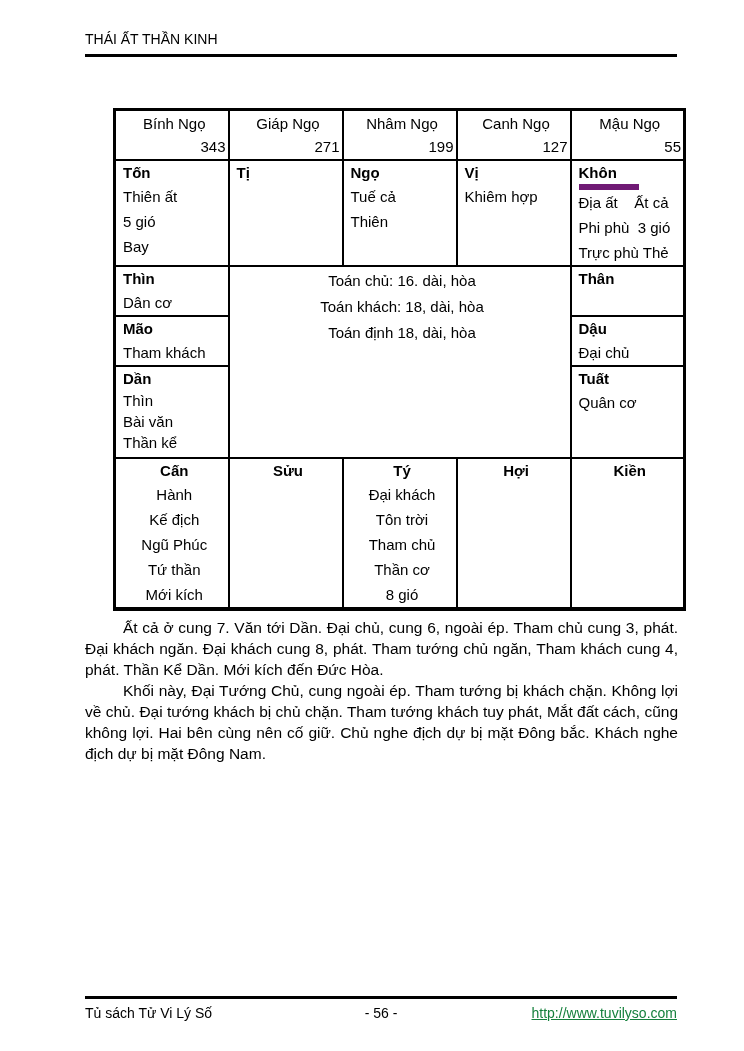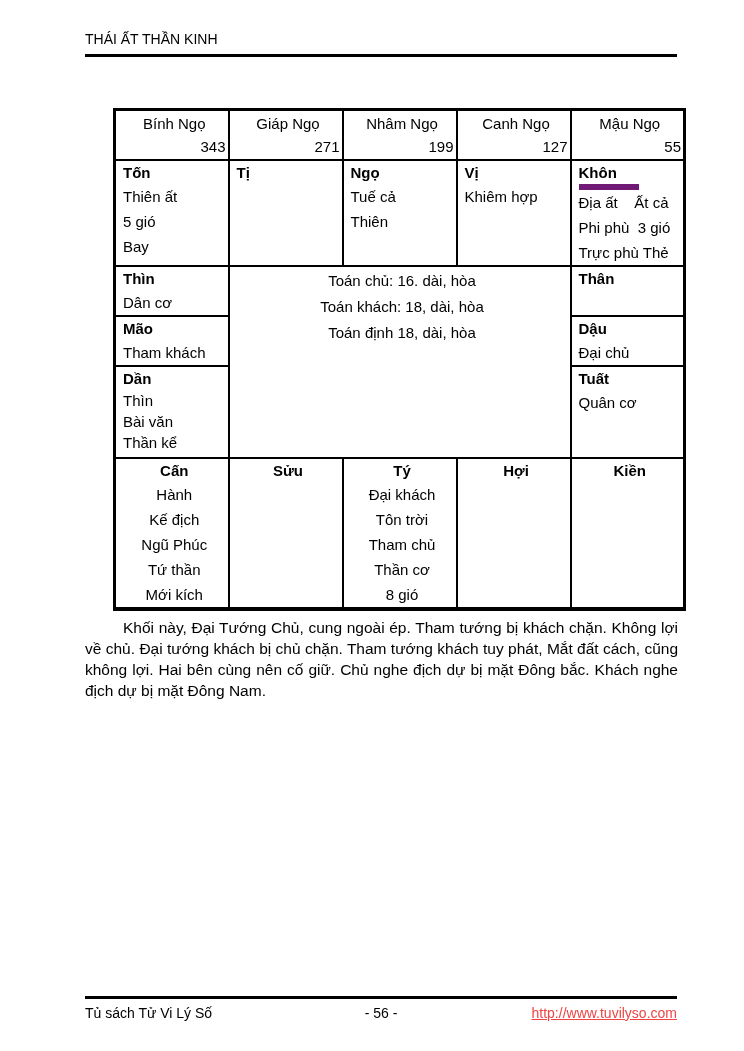--- a/index.html
+++ b/index.html
@@ -73,21 +73,21 @@
   
   .ftr {
     position:absolute; left:85px; top:996px; width:592px;
     border-top:3px solid #000;
     padding-top:6px;
     display:flex; justify-content:space-between; align-items:flex-start;
     font-size:14px; line-height:16px;
   }
   .ftr .mid { position:absolute; left:0; right:0; text-align:center; }
   .ftr .lft, .ftr .rgt { position:relative; z-index:1; background:#fff; }
-  .ftr a { color:#ef4444; text-decoration:underline; cursor:pointer; }
+  .ftr a { color:#15803d; text-decoration:underline; cursor:pointer; }
 </style>
 </head>
 <body>
 
 <div class="page">
 
   <div class="hdr">
     <span>THÁI ẤT THẦN KINH</span>
   </div>
 
@@ -228,20 +228,21 @@
       </td>
       <td>
         <div class="cell-title">Kiền</div>
         <div></div>
       </td>
     </tr>
   </tbody>
     </table>
 
   <div class="bodytext">
+    <p>Ất cả ở cung 7. Văn tới Dần. Đại chủ, cung 6, ngoài ép. Tham chủ cung 3, phát. Đại khách ngăn. Đại khách cung 8, phát. Tham tướng chủ ngăn, Tham khách cung 4, phát. Thần Kể Dần. Mới kích đến Đức Hòa.</p>
     <p>Khối này, Đại Tướng Chủ, cung ngoài ép. Tham tướng bị khách chặn. Không lợi về chủ. Đại tướng khách bị chủ chặn. Tham tướng khách tuy phát, Mắt đất cách, cũng không lợi. Hai bên cùng nên cố giữ. Chủ nghe địch dự bị mặt Đông bắc. Khách nghe địch dự bị mặt Đông Nam.</p>
   </div>
 
   <div class="ftr">
     <span class="mid">- 56 -</span>
     <span class="lft">Tủ sách Tử Vi Lý Số</span>
     <a class="rgt">http://www.tuvilyso.com</a>
   </div>
 
 </div>

